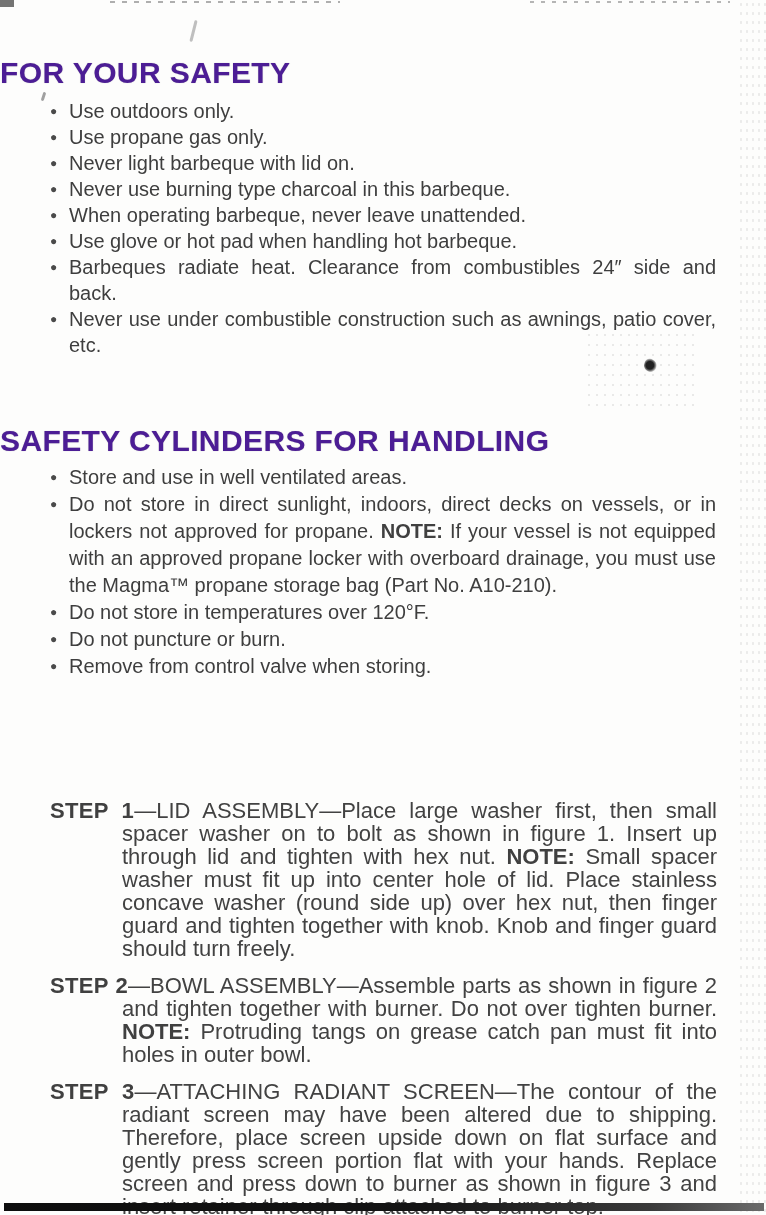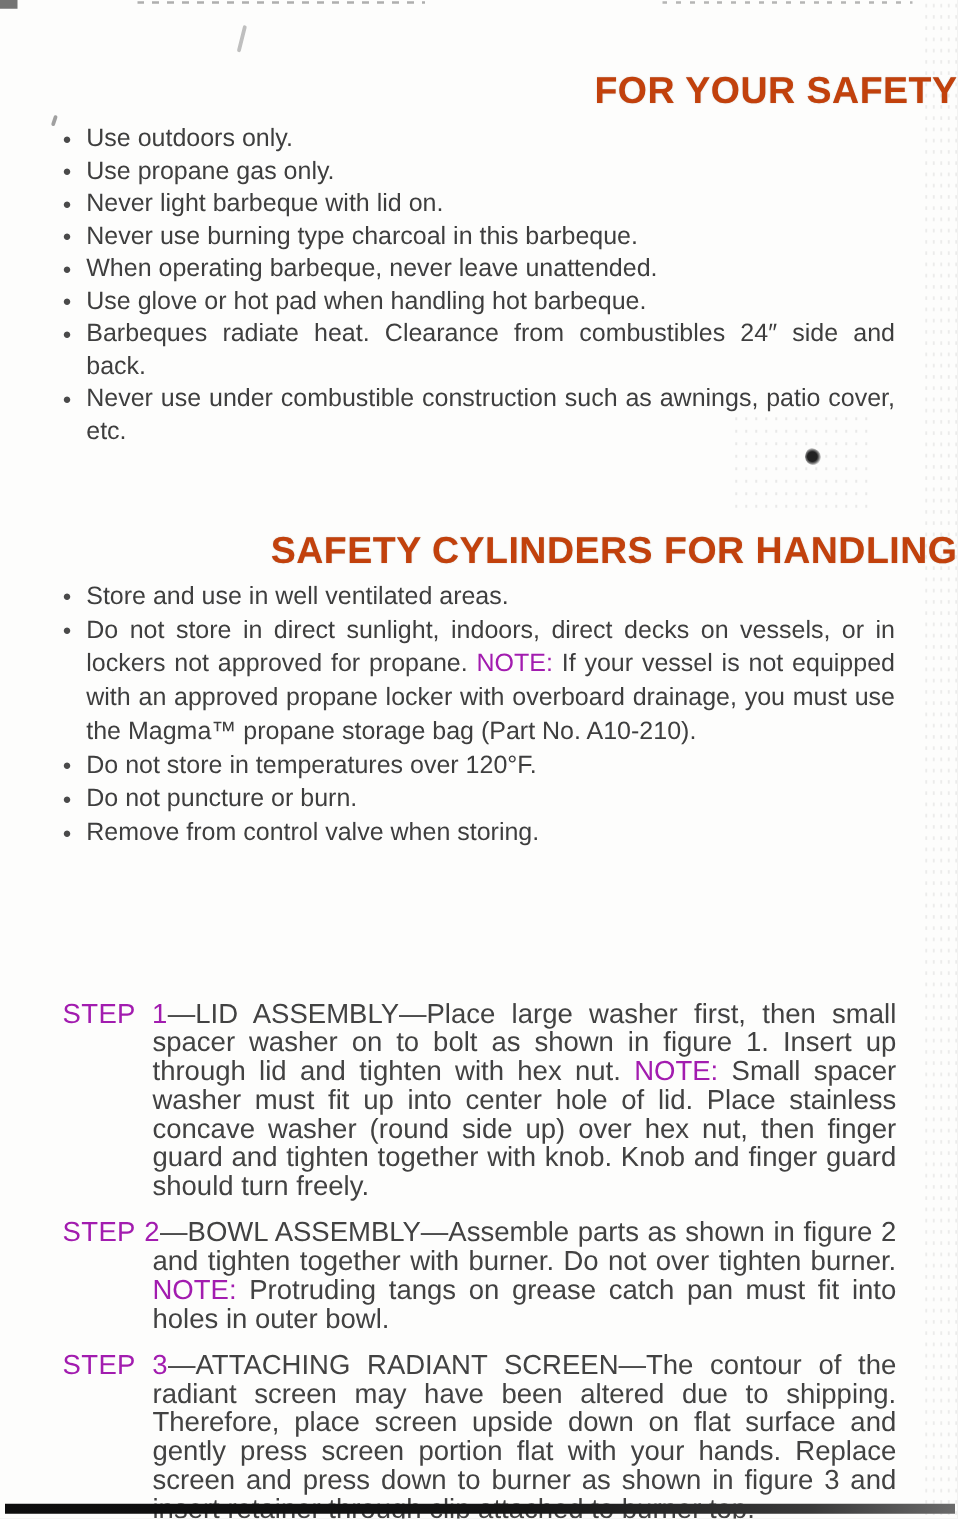--- a/index.html
+++ b/index.html
@@ -42,35 +42,35 @@
   .bottom-rule{
     position:absolute;left:4px;top:1203px;width:760px;height:8px;
     background:linear-gradient(to right,#0d0d0d 0%,#141414 55%,#3a3a3a 85%,#6a6a6a 100%);
   }
   
   .sec{position:absolute;left:0;width:766px;}
   .sec-safety{top:56px;}
   .sec-cylinders{top:424px;}
   .sec-assembly{top:786px;}
   .sec-title{
-    margin:0;text-align:right;
+    margin:0;text-align:left;
     font-size:30px;line-height:34px;font-weight:700;
-    color:#c2410c;letter-spacing:.4px;
+    color:#4c1d95;letter-spacing:.4px;
     text-shadow:0 0 1px rgba(70,70,70,.35);
   }
   
   .bullets{margin:8px 0 0 48px;width:668px;font-size:20px;line-height:26px;}
   .sec-cylinders .bullets{margin-top:6px;line-height:27px;}
   .bullet-item{position:relative;padding-left:21px;}
   .dot{position:absolute;left:2px;top:0;font-size:12px;color:#4a4a4a;}
   .btxt{display:block;text-align:justify;}
   
   .steps{margin:13px 0 0 50px;width:667px;font-size:22px;line-height:23px;color:#424242;}
   .step{margin:0 0 14px 0;padding-left:72px;text-indent:-72px;text-align:justify;}
-  .b{font-weight:400;color:#a21caf;}
+  .b{font-weight:700;color:#404040;}
   .step-label{letter-spacing:.3px;}
 </style>
 </head>
 <body>
 
 <div class="page">
 
   <div class="noise-strip"></div>
   <div class="noise-patch"></div>
   <div class="top-edge-a"></div>

